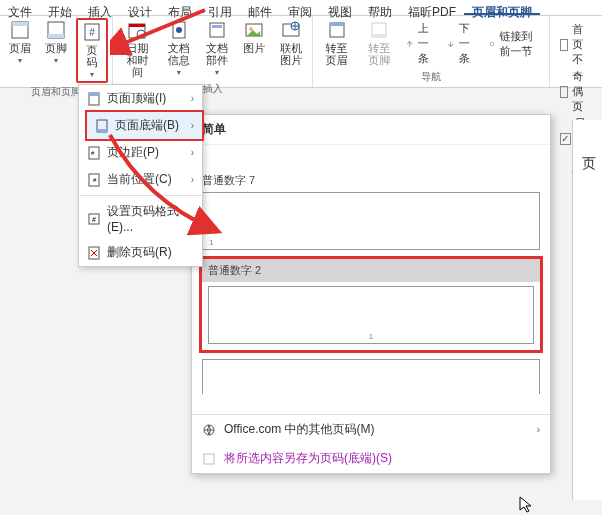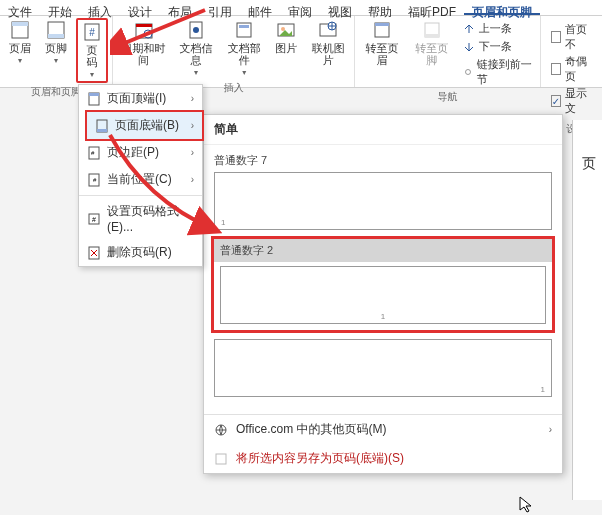--- a/index.html
+++ b/index.html
@@ -14,52 +14,52 @@
   .ribbon { display: flex; background: #fff; border-bottom: 1px solid #d0d0d0; height: 72px; }
   .group { display: flex; flex-direction: column; align-items: center; border-right: 1px solid #e0e0e0; padding: 2px 4px; }
   .group-items { display: flex; gap: 4px; flex: 1; align-items: flex-start; }
   .group-label { font-size: 10px; color: #666; padding: 2px 0; }
   .btn-big { display: flex; flex-direction: column; align-items: center; padding: 2px 4px; cursor: pointer; gap: 2px; min-width: 32px; }
   .btn-big .ico { width: 20px; height: 20px; }
   .btn-big .txt { font-size: 11px; line-height: 12px; text-align: center; }
   .btn-big.highlighted { border: 2px solid #e03030; border-radius: 2px; }
   .chev { font-size: 8px; color: #666; }
 
-  .nav-group { display: flex; flex-direction: column; gap: 1px; padding-top: 2px; }
+  .nav-group { display: flex; flex-direction: row; gap: 1px; padding-top: 2px; }
   .nav-item { display: flex; align-items: center; gap: 4px; font-size: 11px; padding: 1px 4px; cursor: pointer; }
   .nav-ico { width: 12px; height: 12px; }
 
   .check-group { display: flex; flex-direction: column; gap: 2px; padding: 4px 6px; }
   .check-item { display: flex; align-items: center; gap: 4px; font-size: 11px; }
   .chk { width: 12px; height: 12px; border: 1px solid #888; display: inline-flex; align-items: center; justify-content: center; font-size: 10px; color: #2b579a; }
 
   
   .dropdown { position: absolute; left: 78px; top: 84px; width: 125px; background: #fff; border: 1px solid #ccc; box-shadow: 2px 2px 6px rgba(0,0,0,0.2); z-index: 10; }
   .dd-item { display: flex; align-items: center; gap: 6px; padding: 5px 8px; cursor: pointer; font-size: 12px; position: relative; }
   .dd-item.highlighted { border: 2px solid #e03030; margin: -2px; z-index: 1; }
   .dd-item.sel { background: #e5f1fb; margin-left: 6px; }
   .dd-sep { height: 1px; background: #e0e0e0; margin: 2px 0; }
   .dd-ico { width: 14px; height: 14px; flex-shrink: 0; }
   .dd-arrow { margin-left: auto; font-size: 10px; color: #666; }
 
   
-  .gallery { position: absolute; left: 203px; top: 114px; width: 360px; height: 360px; background: #fff; border: 1px solid #ccc; box-shadow: 2px 2px 8px rgba(0,0,0,0.25); z-index: 9; display: flex; flex-direction: column; }
+  .gallery { position: absolute; left: 191px; top: 114px; width: 360px; height: 360px; background: #fff; border: 1px solid #ccc; box-shadow: 2px 2px 8px rgba(0,0,0,0.25); z-index: 9; display: flex; flex-direction: column; gap: 20px; }
   .gal-head { padding: 6px 10px; font-weight: bold; font-size: 12px; border-bottom: 1px solid #eee; }
   .gal-body { flex: 1; overflow: auto; padding: 4px 10px; }
   .gal-sect-title { font-size: 11px; color: #444; padding: 4px 0; }
   .gal-preview { border: 1px solid #999; height: 58px; margin-bottom: 6px; position: relative; background: #fff; display: flex; align-items: flex-end; font-size: 8px; color: #888; }
   .gal-preview .pg { padding: 2px 6px; }
   .gal-preview.center .pg { margin: 0 auto; }
   .gal-preview.right .pg { margin-left: auto; }
   .gal-item.highlighted .gal-sect-title { background: #d5d5d5; padding: 4px 6px; }
   .gal-item.highlighted { border: 3px solid #e03030; padding: 0; margin: 0 -3px 6px; }
   .gal-item.highlighted .gal-preview { margin: 4px 6px 6px; }
   .gal-foot { border-top: 1px solid #e0e0e0; }
   .gal-foot-item { display: flex; align-items: center; gap: 8px; padding: 6px 10px; font-size: 12px; cursor: pointer; }
-  .gal-foot-item.disabled { color: #b91c1c; cursor: default; }
+  .gal-foot-item.disabled { color: #a21caf; cursor: default; }
   .gal-foot-item .dd-arrow { margin-left: auto; }
 
   
   .arrow { position: absolute; z-index: 20; pointer-events: none; }
 
   
   .page-area { position: absolute; right: 0; top: 120px; width: 30px; height: 380px; background: #fff; border-left: 1px solid #ccc; }
   .page-label { position: absolute; right: 6px; top: 155px; font-size: 14px; color: #333; z-index: 5; }
 
   .cursor { position: absolute; left: 518px; top: 495px; z-index: 30; pointer-events:none; }

